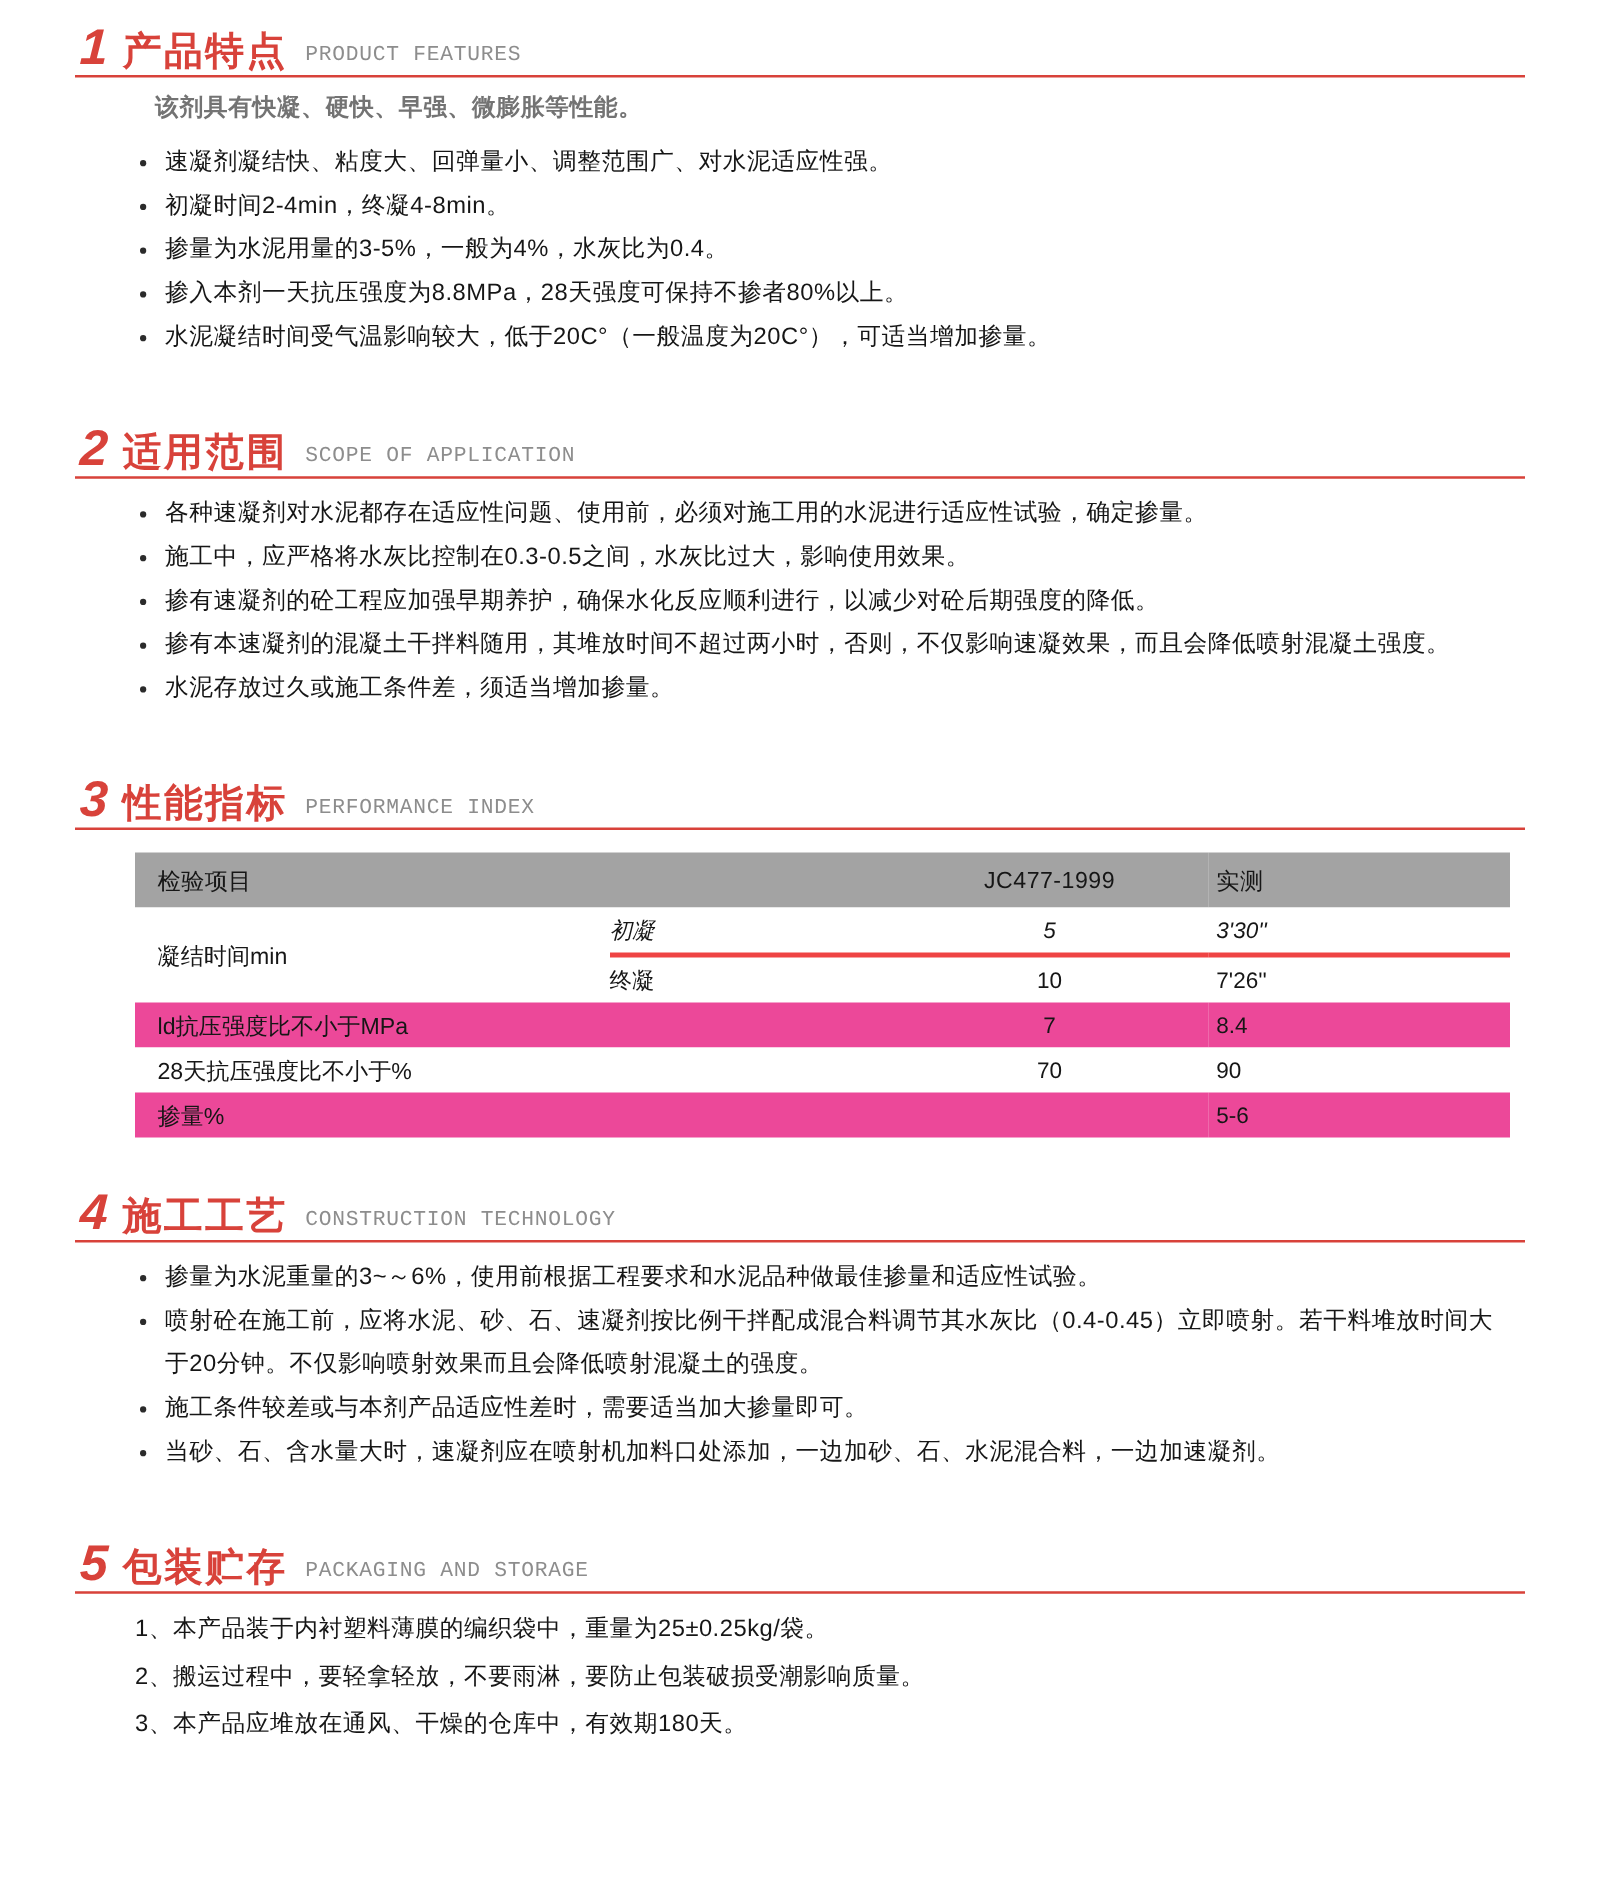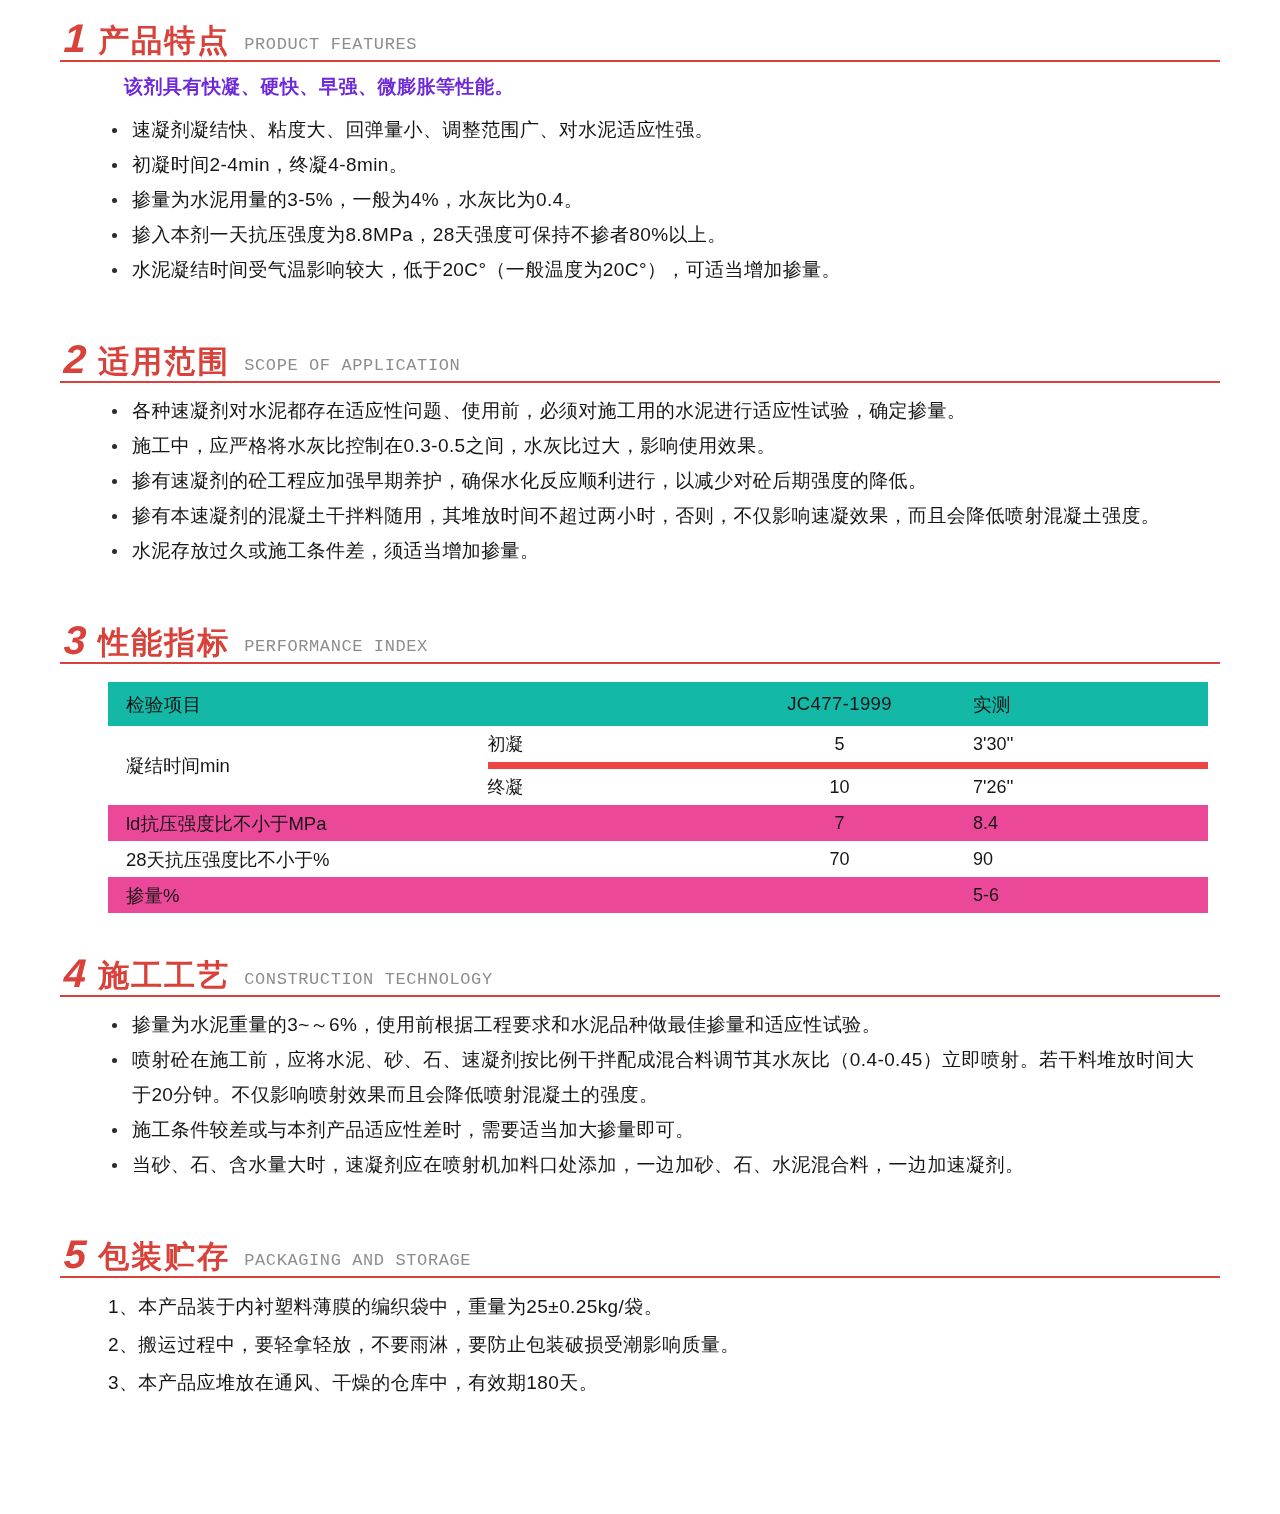--- a/index.html
+++ b/index.html
@@ -75,21 +75,21 @@
   
   .body-block {
     padding: 0 8px 0 8px;
   }
   .lead {
     font-size: 19px;
     font-weight: bold;
     line-height: 30px;
     margin: 10px 0 10px 56px;
     letter-spacing: 0.5px;
-    color: #6d28d9;
+    color: #737373;
   }
   ul.bullets {
     list-style: none;
     margin: 0;
     padding: 0 0 0 40px;
   }
   ul.bullets > li {
     position: relative;
     font-size: 19px;
     line-height: 35px;
@@ -133,33 +133,34 @@
     width: 1100px;
     font-size: 18px;
   }
   table.perf td, table.perf th {
     padding: 0;
     text-align: left;
     font-weight: normal;
     color: #161616;
   }
   table.perf .hdr td {
-    background: #14b8a6;
+    background: #a3a3a3;
     height: 44px;
     font-size: 18.5px;
     letter-spacing: 0.4px;
   }
   .c1 { width: 370px; padding-left: 18px !important; }
   .c2 { width: 230px; }
   .c3 { width: 260px; text-align: center !important; }
   .c4 { width: 240px; padding-left: 6px !important; }
   .row-white td { background: #ffffff; height: 36px; }
   .row-gray td  { background: #ec4899; height: 36px; }
   .sub-line {
-    border-bottom: 7px solid #ef4444;
+    border-bottom: 4px solid #ef4444;
+    font-style: italic;
   }
   .v-mid { vertical-align: middle; }
   .merge-cell { padding-left: 18px !important; font-size: 18.5px; }
 </style>
 </head>
 <body>
 
 <div class="page">
 
   <div class="section">

